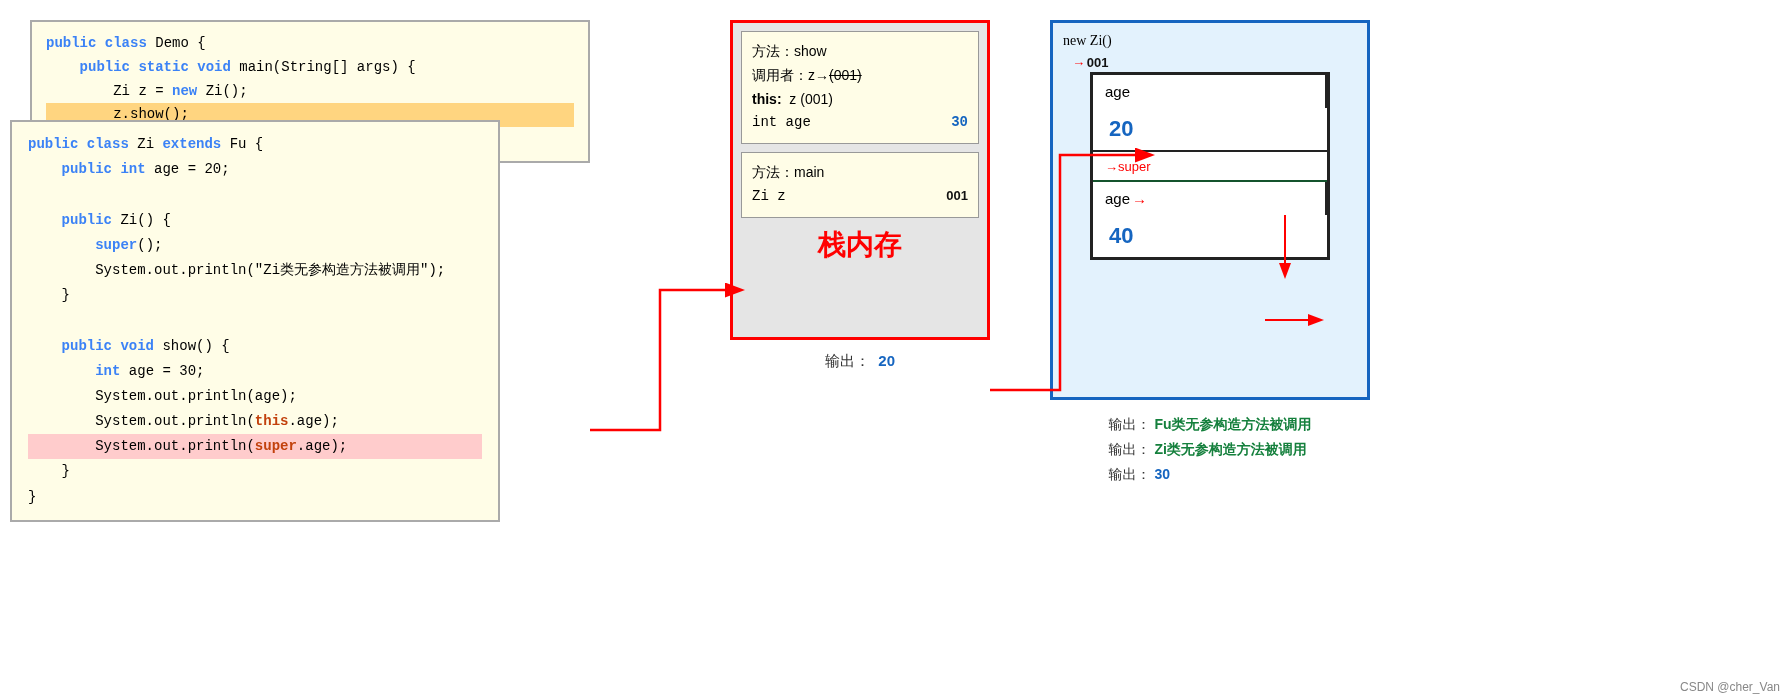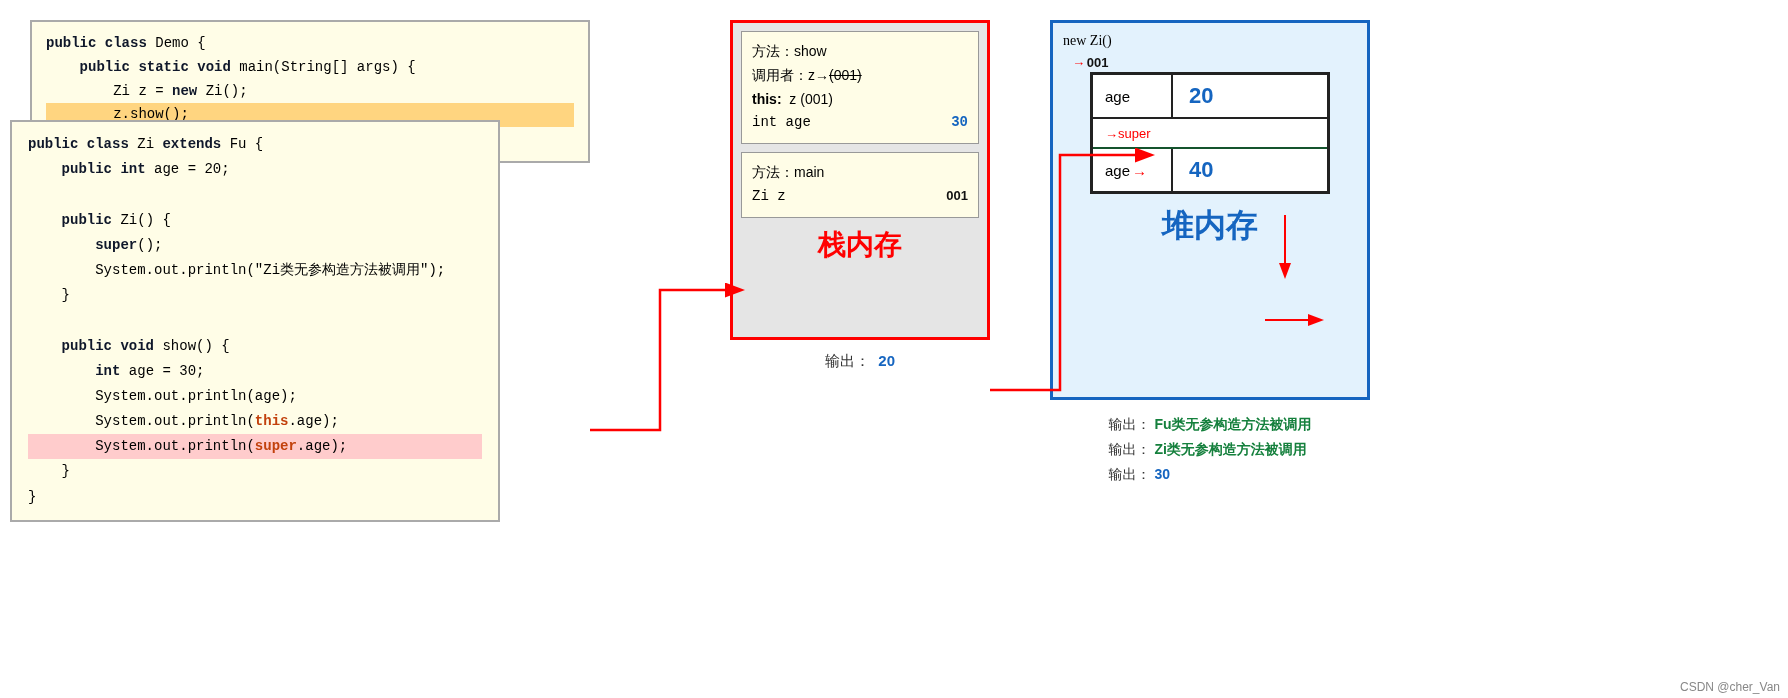--- a/index.html
+++ b/index.html
@@ -55,21 +55,21 @@
       padding: 10px 16px;
       z-index: 2;
       font-size: 14px;
       line-height: 1.8;
     }
 
     .code-line {
       white-space: pre;
       font-family: 'Courier New', Courier, monospace;
     }
-    .kw { color: #0f172a; font-weight: bold; }
+    .kw { color: #3b82f6; font-weight: bold; }
     .kw2 { color: #c2410c; font-weight: bold; }
     .highlight-pink {
       background: #ffcccc;
       display: inline-block;
       width: 100%;
     }
     .highlight-orange {
       background: #ffd580;
       display: inline-block;
       width: 100%;
@@ -148,20 +148,21 @@
 
     .heap-object {
       border: 3px solid #222;
       background: #fff;
       width: 240px;
       margin: 0 auto;
     }
 
     .heap-row {
       display: flex;
+      flex-direction: column;
       border-bottom: 2px solid #222;
     }
     .heap-row:last-child { border-bottom: none; }
 
     .heap-cell-label {
       border-right: 2px solid #222;
       padding: 8px 12px;
       font-size: 15px;
       font-family: sans-serif;
       min-width: 80px;
@@ -327,21 +328,20 @@
 
         <div class="heap-row">
           <div class="heap-cell-label">
             <span>age</span>
             <span style="color:red; margin-left:2px;">→</span>
           </div>
           <div class="heap-cell-value">40</div>
         </div>
       </div>
 
-      <div class="heap-label">堆内存</div>
     </div>
 
     <div class="heap-output-area">
       <div>
         输出：&nbsp;<span class="green">Fu类无参构造方法被调用</span>
       </div>
       <div>
         输出：&nbsp;<span class="green">Zi类无参构造方法被调用</span>
       </div>
       <div>

